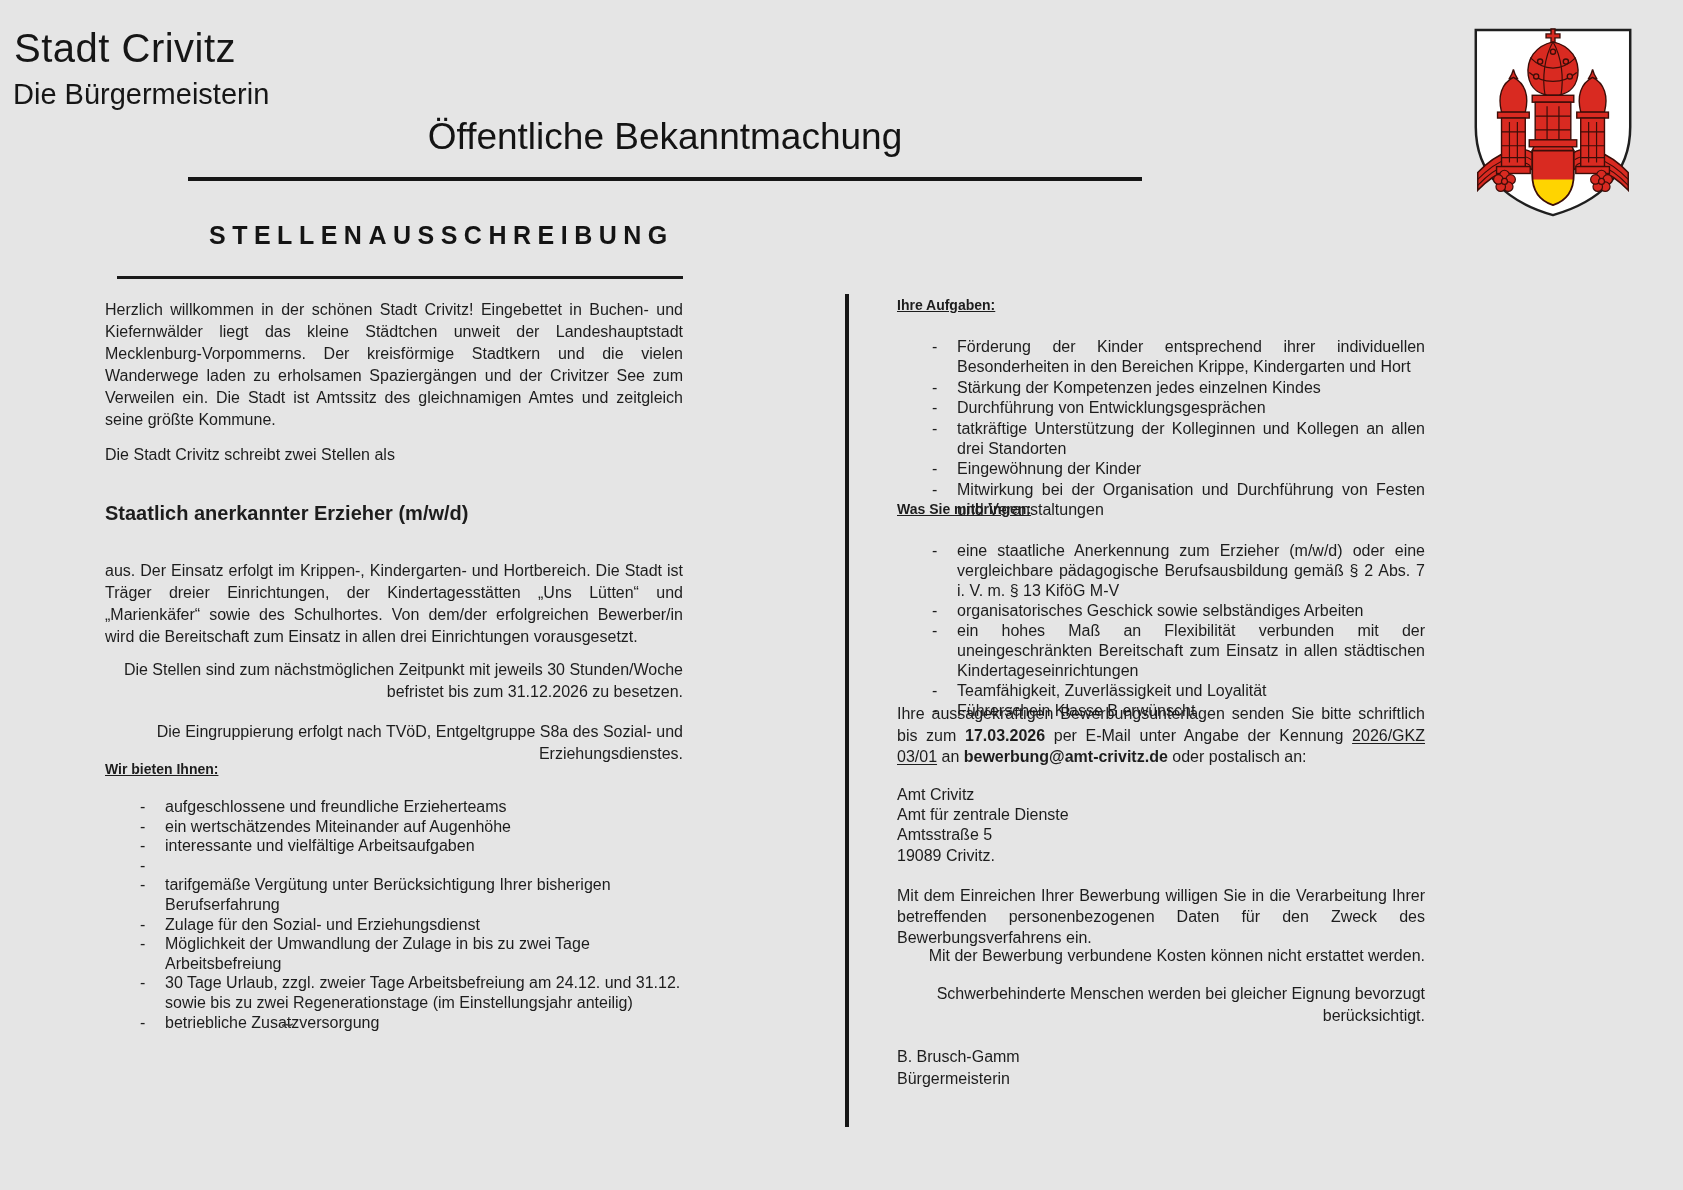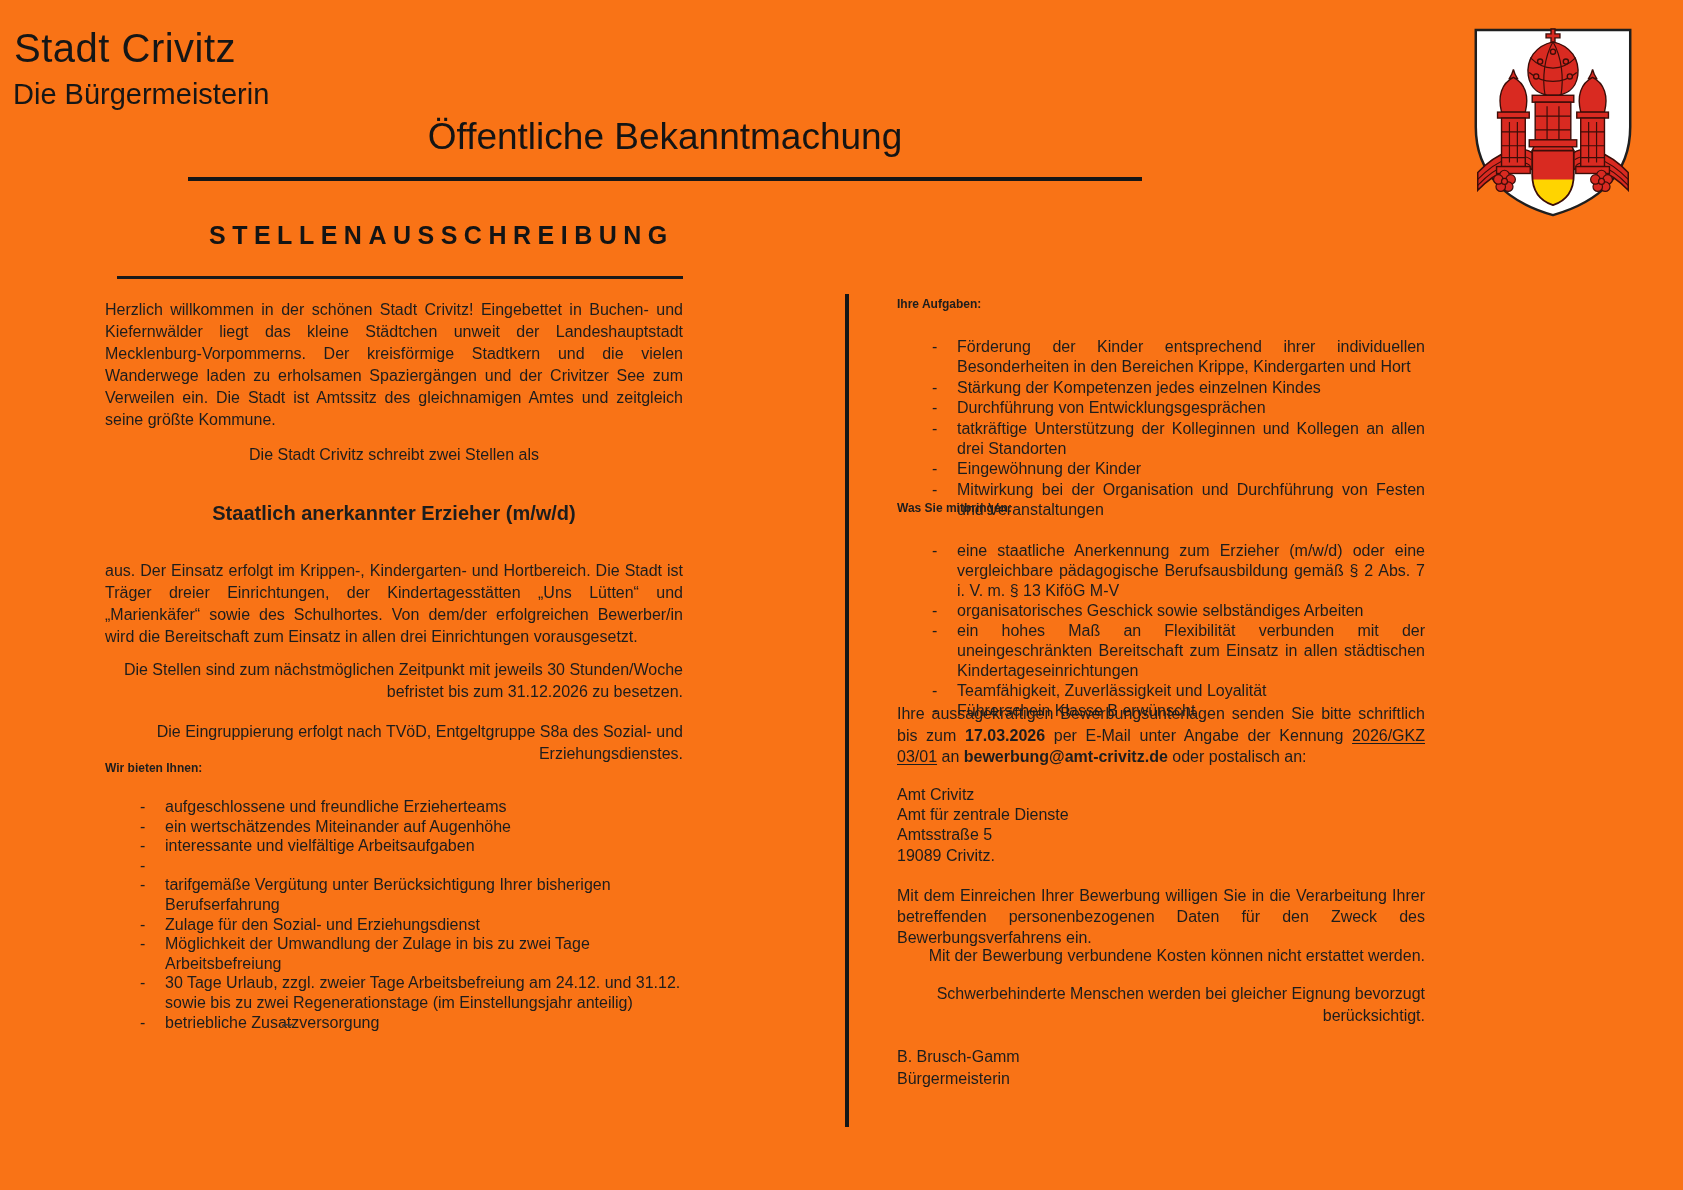--- a/index.html
+++ b/index.html
@@ -1,38 +1,38 @@
 <!DOCTYPE html>
 <html><head>
 <meta charset="utf-8">
 <style>
   * { margin:0; padding:0; box-sizing:border-box; }
   html,body { background:#ffffff; }
   .page {
-    position:relative; width:1683px; height:1190px; background:#f97316;
+    position:relative; width:1683px; height:1190px; background:#e5e5e5;
     font-family:"Liberation Sans","DejaVu Sans",sans-serif;
     color:#1d1d1d; overflow:hidden;
   }
   .abs { position:absolute; }
   .org { left:14px; top:26px; font-size:40px; letter-spacing:0.5px; color:#161616; }
   .org-sub { left:13px; top:78px; font-size:29px; color:#161616; }
   .doc-title { left:188px; top:116px; width:954px; text-align:center; font-size:37px; color:#141414; }
   .title-rule { left:188px; top:177px; width:954px; height:4px; background:#161616; }
   .crest { left:1468px; top:24px; width:170px; height:198px; }
   .stellen-heading { left:209px; top:221px; font-size:25px; font-weight:700; letter-spacing:6.5px; color:#141414;text-align:center; }
   .rule2 { left:117px; top:276px; width:566px; height:3px; background:#1a1a1a; }
   .divider { left:845px; top:294px; width:4px; height:833px; background:#161616; }
 
   .col-l { left:105px; width:578px; }
   .col-r { left:897px; width:528px; }
   .para { font-size:16px; line-height:22px;text-align:right; }
   .just { text-align:justify; }
-  .center { text-align:center; }
+  .center { text-align:left; }
   .bold { font-weight:700; }
-  .sec-head { font-size:12px; font-weight:700; }
+  .sec-head { font-size:14px; font-weight:700;text-decoration:underline; }
   .u { text-decoration:underline; text-underline-offset:2px; }
 
   .blist .li { display:flex; padding-left:35px; }
   .blist .dash { flex:none; width:25px; }
   .blist .li-text { flex:1; }
   .offer-list .li { font-size:16px; line-height:19.6px; }
   .tasks-list .li { font-size:16px; line-height:20.4px; }
   .bring-list .li { font-size:16px; line-height:20px; }
   .tasks-list .li-text, .bring-list .li-text { text-align:justify; }
 

